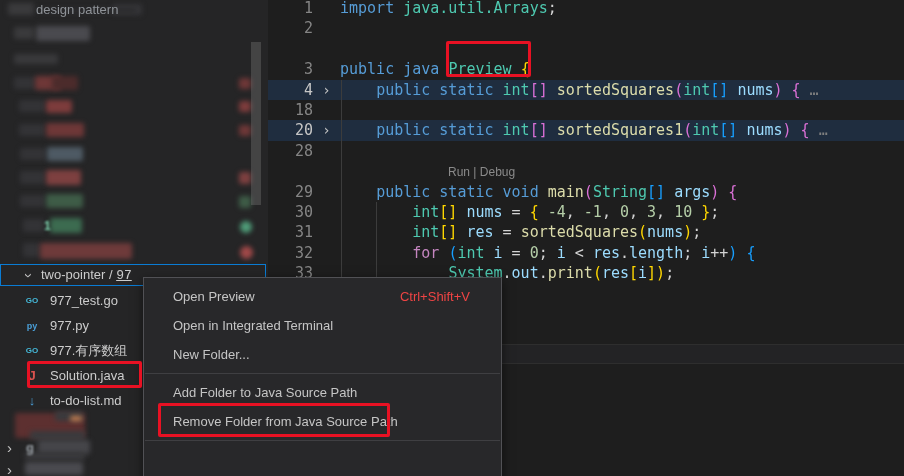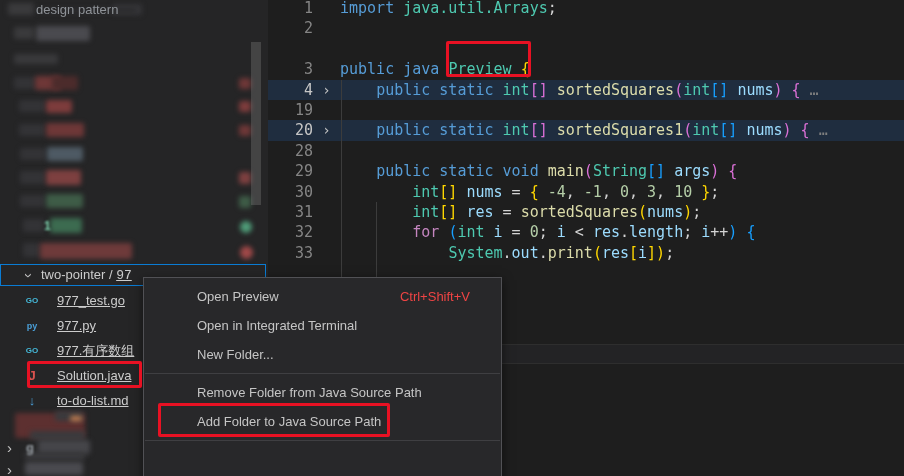--- a/index.html
+++ b/index.html
@@ -11,21 +11,21 @@
   .sidebar{position:absolute;left:0;top:0;width:268px;height:476px;background:#252526;z-index:1;overflow:hidden;}
   .blk{position:absolute;filter:blur(2.5px);border-radius:2px;}
   .blk.round{border-radius:50%;}
   .blk-text{position:absolute;filter:blur(1px);font-weight:bold;z-index:2;}
   .top-item-label{position:absolute;left:36px;top:2px;font-size:13px;color:#8f9398;filter:blur(.6px);z-index:1;}
   .side-scrollbar{position:absolute;left:251px;top:42px;width:10px;height:163px;background:rgba(125,125,125,.35);z-index:3;}
 
   
   .tree-row{position:absolute;left:0;width:268px;height:25px;display:flex;align-items:center;color:#cccccc;font-size:13px;cursor:default;}
   .tree-row .ficon{position:absolute;left:24px;width:16px;text-align:center;font-weight:bold;}
-  .tree-row .flabel{position:absolute;left:57px;white-space:nowrap;text-decoration:underline;}
+  .tree-row .flabel{position:absolute;left:50px;white-space:nowrap;}
   .folder-row{position:absolute;left:0;top:264px;width:266px;height:22px;border:1px solid #0a7cd4;box-sizing:border-box;display:flex;align-items:center;color:#cccccc;font-size:13px;}
   .chev{color:#c5c5c5;font-size:15px;line-height:1;}
   .chev.down{display:inline-block;transform:rotate(90deg);}
   .folder-row .chev{position:absolute;left:26px;}
   .folder-row .fname{position:absolute;left:40px;white-space:nowrap;}
   .fname .compact-suffix{text-decoration:underline;font-family:Liberation Mono, monospace;}
   .root-chev{position:absolute;left:7px;color:#c5c5c5;font-size:15px;z-index:2;}
 
   
   .editor{position:absolute;left:268px;top:0;width:636px;height:476px;background:#1e1e1e;z-index:1;}
@@ -44,21 +44,21 @@
   .tk-b3{color:#179fff;} .tk-dim{color:#7f7f7f;}
   .indent-guide{position:absolute;width:1px;background:#3c3c3c;z-index:0;}
   .editor-band-line{position:absolute;left:0;width:636px;height:1px;background:#2e2e2e;}
   .editor-band{position:absolute;left:0;width:636px;background:#232325;}
 
   
   .ctx-menu{position:absolute;left:143px;top:277px;width:359px;height:212px;background:#28282a;
             border:1px solid #515155;box-sizing:border-box;box-shadow:0 3px 10px rgba(0,0,0,.55);
             z-index:10;padding-top:4px;}
   .menu-item{height:29px;display:flex;align-items:center;padding:0 31px 0 29px;color:#c5c5c5;font-size:13px;cursor:default;}
-  .menu-item .mlabel{flex:1;white-space:nowrap;margin-left:24px;}
+  .menu-item .mlabel{flex:1;white-space:nowrap;}
   .menu-item .mshortcut{color:#ef4444;white-space:nowrap;}
   .menu-sep{height:1px;background:#3f3f42;margin:4px 1px;}
 
   
   .anno-box{position:absolute;border:3px solid #e81123;border-radius:2px;z-index:50;box-sizing:border-box;}
 </style>
 </head>
 <body>
 
 <div id="stage">
@@ -142,23 +142,24 @@
     <div class="side-scrollbar"></div>
   </div>
 
   <div class="editor">
     <div class="code-rows" id="code-rows">
         <div class="crow"><span class="lnum">1</span><span class="foldcol"></span><span class="ccontent"><span class="tk-kw">import</span><span class="tk-pln"> </span><span class="tk-typ">java.util.Arrays</span><span class="tk-pln">;</span></span></div>
         <div class="crow"><span class="lnum">2</span><span class="foldcol"></span><span class="ccontent"></span></div>
         <div class="crow meta"><span class="lnum"></span><span class="foldcol"></span></div>
         <div class="crow"><span class="lnum">3</span><span class="foldcol"></span><span class="ccontent"><span class="tk-kw">public</span><span class="tk-pln"> </span><span class="tk-kw">java</span><span class="tk-pln"> </span><span class="tk-typ">Preview</span><span class="tk-pln"> </span><span class="tk-b1">{</span></span></div>
         <div class="crow hl"><span class="lnum">4</span><span class="foldcol">›</span><span class="ccontent"><span class="tk-pln">    </span><span class="tk-kw">public</span><span class="tk-pln"> </span><span class="tk-kw">static</span><span class="tk-pln"> </span><span class="tk-typ">int</span><span class="tk-b2">[]</span><span class="tk-pln"> </span><span class="tk-fn">sortedSquares</span><span class="tk-b2">(</span><span class="tk-typ">int</span><span class="tk-b3">[]</span><span class="tk-pln"> </span><span class="tk-var">nums</span><span class="tk-b2">)</span><span class="tk-pln"> </span><span class="tk-b2">{</span><span class="tk-dim"> …</span></span></div>
-        <div class="crow"><span class="lnum">19</span><span class="foldcol"></span><span class="ccontent"></span></div>
+        <div class="crow"><span class="lnum">18</span><span class="foldcol"></span><span class="ccontent"></span></div>
         <div class="crow hl"><span class="lnum">20</span><span class="foldcol">›</span><span class="ccontent"><span class="tk-pln">    </span><span class="tk-kw">public</span><span class="tk-pln"> </span><span class="tk-kw">static</span><span class="tk-pln"> </span><span class="tk-typ">int</span><span class="tk-b2">[]</span><span class="tk-pln"> </span><span class="tk-fn">sortedSquares1</span><span class="tk-b2">(</span><span class="tk-typ">int</span><span class="tk-b3">[]</span><span class="tk-pln"> </span><span class="tk-var">nums</span><span class="tk-b2">)</span><span class="tk-pln"> </span><span class="tk-b2">{</span><span class="tk-dim"> …</span></span></div>
         <div class="crow"><span class="lnum">28</span><span class="foldcol"></span><span class="ccontent"></span></div>
+        <div class="crow meta"><span class="lnum"></span><span class="foldcol"></span><span class="ccontent" style="padding-left: 108px;">Run | Debug</span></div>
         <div class="crow"><span class="lnum">29</span><span class="foldcol"></span><span class="ccontent"><span class="tk-pln">    </span><span class="tk-kw">public</span><span class="tk-pln"> </span><span class="tk-kw">static</span><span class="tk-pln"> </span><span class="tk-kw">void</span><span class="tk-pln"> </span><span class="tk-fn">main</span><span class="tk-b2">(</span><span class="tk-typ">String</span><span class="tk-b3">[]</span><span class="tk-pln"> </span><span class="tk-var">args</span><span class="tk-b2">)</span><span class="tk-pln"> </span><span class="tk-b2">{</span></span></div>
         <div class="crow"><span class="lnum">30</span><span class="foldcol"></span><span class="ccontent"><span class="tk-pln">        </span><span class="tk-typ">int</span><span class="tk-b1">[]</span><span class="tk-pln"> </span><span class="tk-var">nums</span><span class="tk-pln"> = </span><span class="tk-b1">{</span><span class="tk-pln"> </span><span class="tk-cnum">-4</span><span class="tk-pln">, </span><span class="tk-cnum">-1</span><span class="tk-pln">, </span><span class="tk-cnum">0</span><span class="tk-pln">, </span><span class="tk-cnum">3</span><span class="tk-pln">, </span><span class="tk-cnum">10</span><span class="tk-pln"> </span><span class="tk-b1">}</span><span class="tk-pln">;</span></span></div>
         <div class="crow"><span class="lnum">31</span><span class="foldcol"></span><span class="ccontent"><span class="tk-pln">        </span><span class="tk-typ">int</span><span class="tk-b1">[]</span><span class="tk-pln"> </span><span class="tk-var">res</span><span class="tk-pln"> = </span><span class="tk-fn">sortedSquares</span><span class="tk-b1">(</span><span class="tk-var">nums</span><span class="tk-b1">)</span><span class="tk-pln">;</span></span></div>
         <div class="crow"><span class="lnum">32</span><span class="foldcol"></span><span class="ccontent"><span class="tk-pln">        </span><span class="tk-ctl">for</span><span class="tk-pln"> </span><span class="tk-b3">(</span><span class="tk-typ">int</span><span class="tk-pln"> </span><span class="tk-var">i</span><span class="tk-pln"> = </span><span class="tk-cnum">0</span><span class="tk-pln">; </span><span class="tk-var">i</span><span class="tk-pln"> &lt; </span><span class="tk-var">res</span><span class="tk-pln">.</span><span class="tk-var">length</span><span class="tk-pln">; </span><span class="tk-var">i</span><span class="tk-pln">++</span><span class="tk-b3">)</span><span class="tk-pln"> </span><span class="tk-b3">{</span></span></div>
         <div class="crow"><span class="lnum">33</span><span class="foldcol"></span><span class="ccontent"><span class="tk-pln">            </span><span class="tk-typ">System</span><span class="tk-pln">.</span><span class="tk-var">out</span><span class="tk-pln">.</span><span class="tk-fn">print</span><span class="tk-b1">(</span><span class="tk-var">res</span><span class="tk-b1">[</span><span class="tk-var">i</span><span class="tk-b1">]</span><span class="tk-b1">)</span><span class="tk-pln">;</span></span></div>
       </div>
     <div class="indent-guide" style="left:73px;top:80px;height:204px;"></div>
     <div class="indent-guide" style="left:108px;top:202px;height:82px;"></div>
     <div class="editor-band-line" style="top:344px;"></div>
     <div class="editor-band" style="top:345px;height:18px;"></div>
@@ -171,24 +172,24 @@
         <span class="mshortcut">Ctrl+Shift+V</span>
       </div>
       <div class="menu-item">
         <span class="mlabel">Open in Integrated Terminal</span>
       </div>
       <div class="menu-item">
         <span class="mlabel">New Folder...</span>
       </div>
       <div class="menu-sep"></div>
       <div class="menu-item">
-        <span class="mlabel">Remove Folder from Java Source Path</span>
+        <span class="mlabel">Add Folder to Java Source Path</span>
       </div>
       <div class="menu-item">
-        <span class="mlabel">Add Folder to Java Source Path</span>
+        <span class="mlabel">Remove Folder from Java Source Path</span>
       </div>
       <div class="menu-sep"></div>
     </div>
 
   <div id="anno-layer">
       <div class="anno-box" style="left: 446px; top: 41px; width: 85px; height: 36px; border-color: rgb(232, 17, 35);"></div>
       <div class="anno-box" style="left: 27px; top: 361px; width: 115px; height: 27px; border-color: rgb(232, 17, 35);"></div>
       <div class="anno-box" style="left: 158px; top: 403px; width: 232px; height: 34px; border-color: rgb(232, 17, 35);"></div>
     </div>
 </div>

